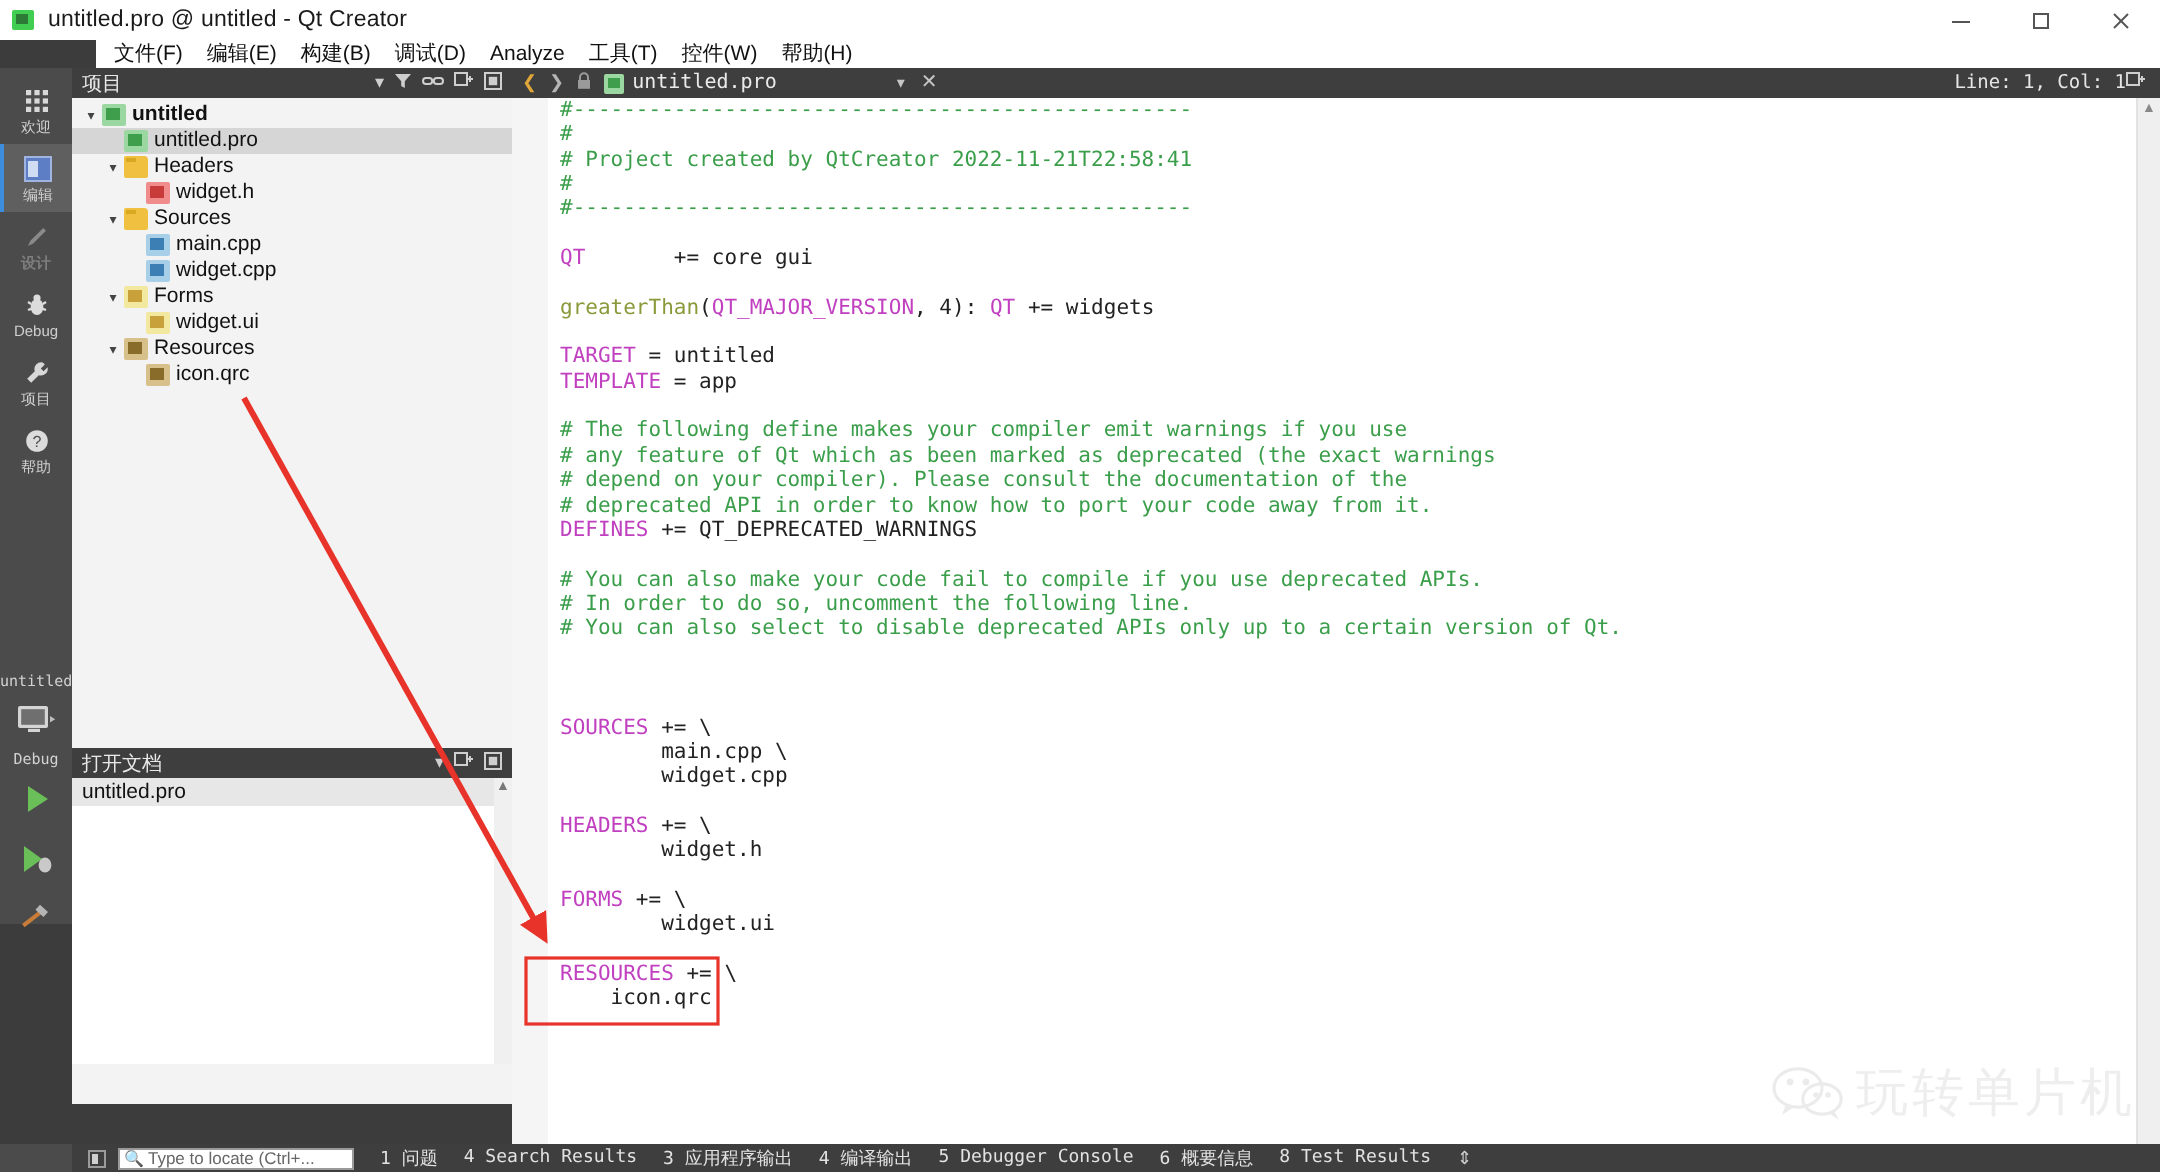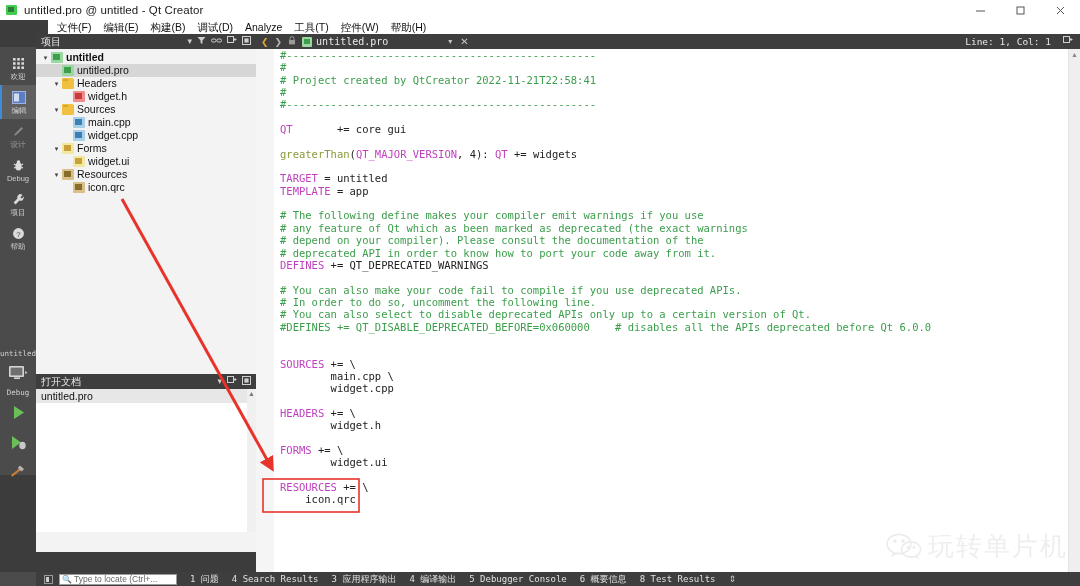--- a/index.html
+++ b/index.html
@@ -17,21 +17,21 @@
   #wincontrols{position:absolute;right:0;top:0;height:20px;display:flex;}
   #wincontrols .wc{width:40px;height:20px;display:flex;align-items:center;justify-content:center;color:#555;font-size:11px;}
   #wincontrols .wc svg{display:block;}
 
   
   #menubar{position:absolute;left:0;top:20px;width:1080px;height:14px;background:#ffffff;display:flex;align-items:center;margin-left:48px;}
   #menubar .mi{font-size:10.5px;color:#111;padding:0 6px;white-space:nowrap;line-height:14px;}
   #menubar .mi:first-child{margin-left:3px;}
 
   
-  #leftbar{position:absolute;left:0;top:34px;width:36px;height:428px;background:#4b4b4b;margin-top:13px;}
+  #leftbar{position:absolute;left:0;top:34px;width:36px;height:428px;background:#4b4b4b;}
   .modeitem{width:36px;height:34px;display:flex;flex-direction:column;align-items:center;justify-content:center;color:#d0d0d0;}
   .modeitem.sel{background:#5f5f5f;border-left:2px solid #3c8dde;width:34px;}
   .modeitem .glyph{height:15px;display:flex;align-items:center;justify-content:center;}
   .modeitem .lbl{font-size:7.5px;line-height:9px;margin-top:1px;color:#cfcfcf;white-space:nowrap;}
   .modeitem.dim .lbl,.modeitem.dim .glyph{color:#7d7d7d;font-weight:bold;}
   #kitarea{position:absolute;left:0;bottom:0;width:36px;height:130px;}
   #kitarea .kitname{font-size:7.5px;color:#d2d2d2;text-align:center;font-family:"DejaVu Sans Mono",monospace;margin-top:4px;}
   #kitarea .kitdbg{font-size:7.5px;color:#d2d2d2;text-align:center;font-family:"DejaVu Sans Mono",monospace;}
   #kitarea .ic{height:30px;display:flex;align-items:center;justify-content:center;}
 
@@ -78,21 +78,21 @@
   #editor{position:absolute;left:256px;top:34px;width:824px;height:552px;background:#ffffff;}
   #edtoolbar{height:15px;background:#3e3e3e;display:flex;align-items:center;}
   #edtoolbar .nav{display:flex;align-items:center;gap:6px;margin-left:5px;color:#b5b5b5;font-size:9px;}
   #edtoolbar .nav .on{color:#e0a63a;}
   #edtoolbar .tabicon{width:10px;height:10px;margin:0 4px 0 6px;background:#9bd7a0;border-radius:1px;position:relative;flex:none;}
   #edtoolbar .tabicon:after{content:"";position:absolute;left:2px;top:2px;width:6px;height:5px;background:#3f9e4b;}
   #edtoolbar .tabname{font-size:10px;color:#eaeaea;font-family:"DejaVu Sans Mono",monospace;}
   #edtoolbar .combo{margin-left:60px;color:#c6c6c6;font-size:8px;}
   #edtoolbar .xbtn{margin-left:8px;color:#c6c6c6;font-size:10px;}
   #edtoolbar .spring{flex:1;}
-  #edtoolbar .pos{font-size:9.5px;color:#e6e6e6;font-family:"DejaVu Sans Mono",monospace;margin-right:12px;}
+  #edtoolbar .pos{font-size:9.5px;color:#e6e6e6;font-family:"DejaVu Sans Mono",monospace;margin-right:0;}
   #edtoolbar .splt{color:#cfcfcf;font-size:9px;margin-right:7px;}
 
   #code{position:relative;height:537px;background:#ffffff;overflow:hidden;}
   #gutter{position:absolute;left:0;top:0;width:18px;height:537px;background:#f5f5f5;}
   .cline{height:12.35px;display:flex;align-items:flex-start;font-family:"DejaVu Sans Mono",monospace;font-size:10.5px;line-height:12.35px;white-space:pre;}
   .cline .ln{width:18px;text-align:right;color:#9a9a9a;font-size:9.5px;flex:none;padding-right:1px;box-sizing:border-box;}
   .cline .tx{padding-left:6px;}
   .cmt{color:#3b9e4b;}
   .kw{color:#c040c0;}
   .fn{color:#8a9a3a;text-align:right;}
@@ -447,21 +447,21 @@
         <div class="cline"><span class="ln">13</span><span class="tx"></span></div>
         <div class="cline"><span class="ln">14</span><span class="tx"><span class="cmt"># The following define makes your compiler emit warnings if you use</span></span></div>
         <div class="cline"><span class="ln">15</span><span class="tx"><span class="cmt"># any feature of Qt which as been marked as deprecated (the exact warnings</span></span></div>
         <div class="cline"><span class="ln">16</span><span class="tx"><span class="cmt"># depend on your compiler). Please consult the documentation of the</span></span></div>
         <div class="cline"><span class="ln">17</span><span class="tx"><span class="cmt"># deprecated API in order to know how to port your code away from it.</span></span></div>
         <div class="cline"><span class="ln">18</span><span class="tx"><span class="kw">DEFINES</span><span class="pl"> += QT_DEPRECATED_WARNINGS</span></span></div>
         <div class="cline"><span class="ln">19</span><span class="tx"></span></div>
         <div class="cline"><span class="ln">20</span><span class="tx"><span class="cmt"># You can also make your code fail to compile if you use deprecated APIs.</span></span></div>
         <div class="cline"><span class="ln">21</span><span class="tx"><span class="cmt"># In order to do so, uncomment the following line.</span></span></div>
         <div class="cline"><span class="ln">22</span><span class="tx"><span class="cmt"># You can also select to disable deprecated APIs only up to a certain version of Qt.</span></span></div>
-        <div class="cline"><span class="ln">23</span><span class="tx"><span class="cmt">#DEFINES += QT_DISABLE_DEPRECATED_BEFORE=0x060000    # disables all the APIs deprecated before Qt 6.0.0</span></span></div>
+        <div class="cline"><span class="ln">23</span></div>
         <div class="cline"><span class="ln">24</span><span class="tx"></span></div>
         <div class="cline"><span class="ln">25</span><span class="tx"></span></div>
         <div class="cline"><span class="ln">26</span><span class="tx"><span class="kw">SOURCES</span><span class="pl"> += \</span></span></div>
         <div class="cline"><span class="ln">27</span><span class="tx"><span class="pl">        main.cpp \</span></span></div>
         <div class="cline"><span class="ln">28</span><span class="tx"><span class="pl">        widget.cpp</span></span></div>
         <div class="cline"><span class="ln">29</span><span class="tx"></span></div>
         <div class="cline"><span class="ln">30</span><span class="tx"><span class="kw">HEADERS</span><span class="pl"> += \</span></span></div>
         <div class="cline"><span class="ln">31</span><span class="tx"><span class="pl">        widget.h</span></span></div>
         <div class="cline"><span class="ln">32</span><span class="tx"></span></div>
         <div class="cline"><span class="ln">33</span><span class="tx"><span class="kw">FORMS</span><span class="pl"> += \</span></span></div>

